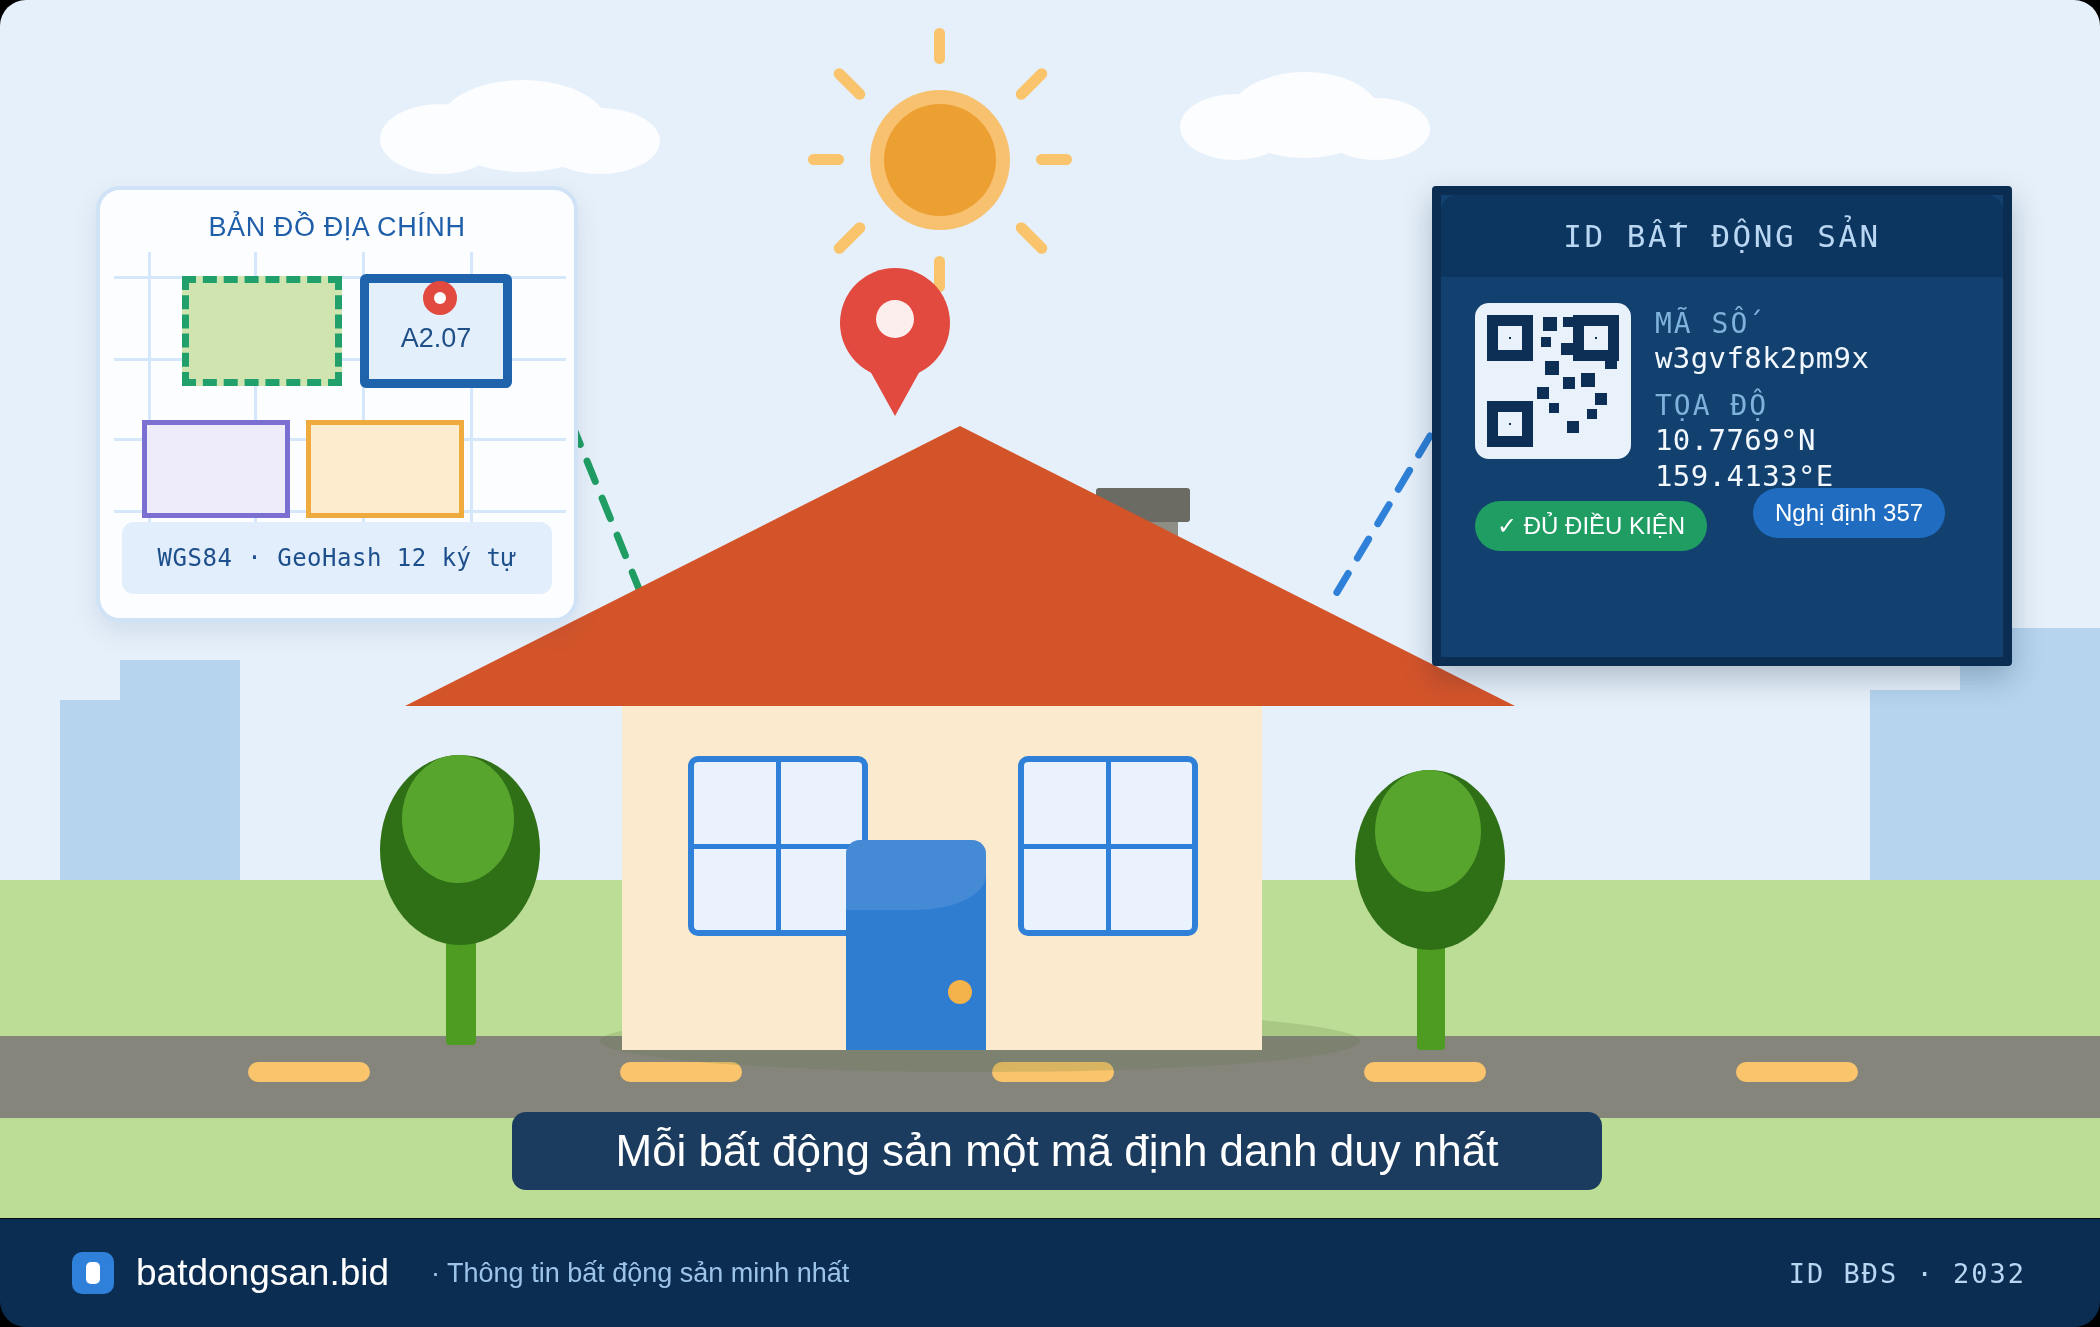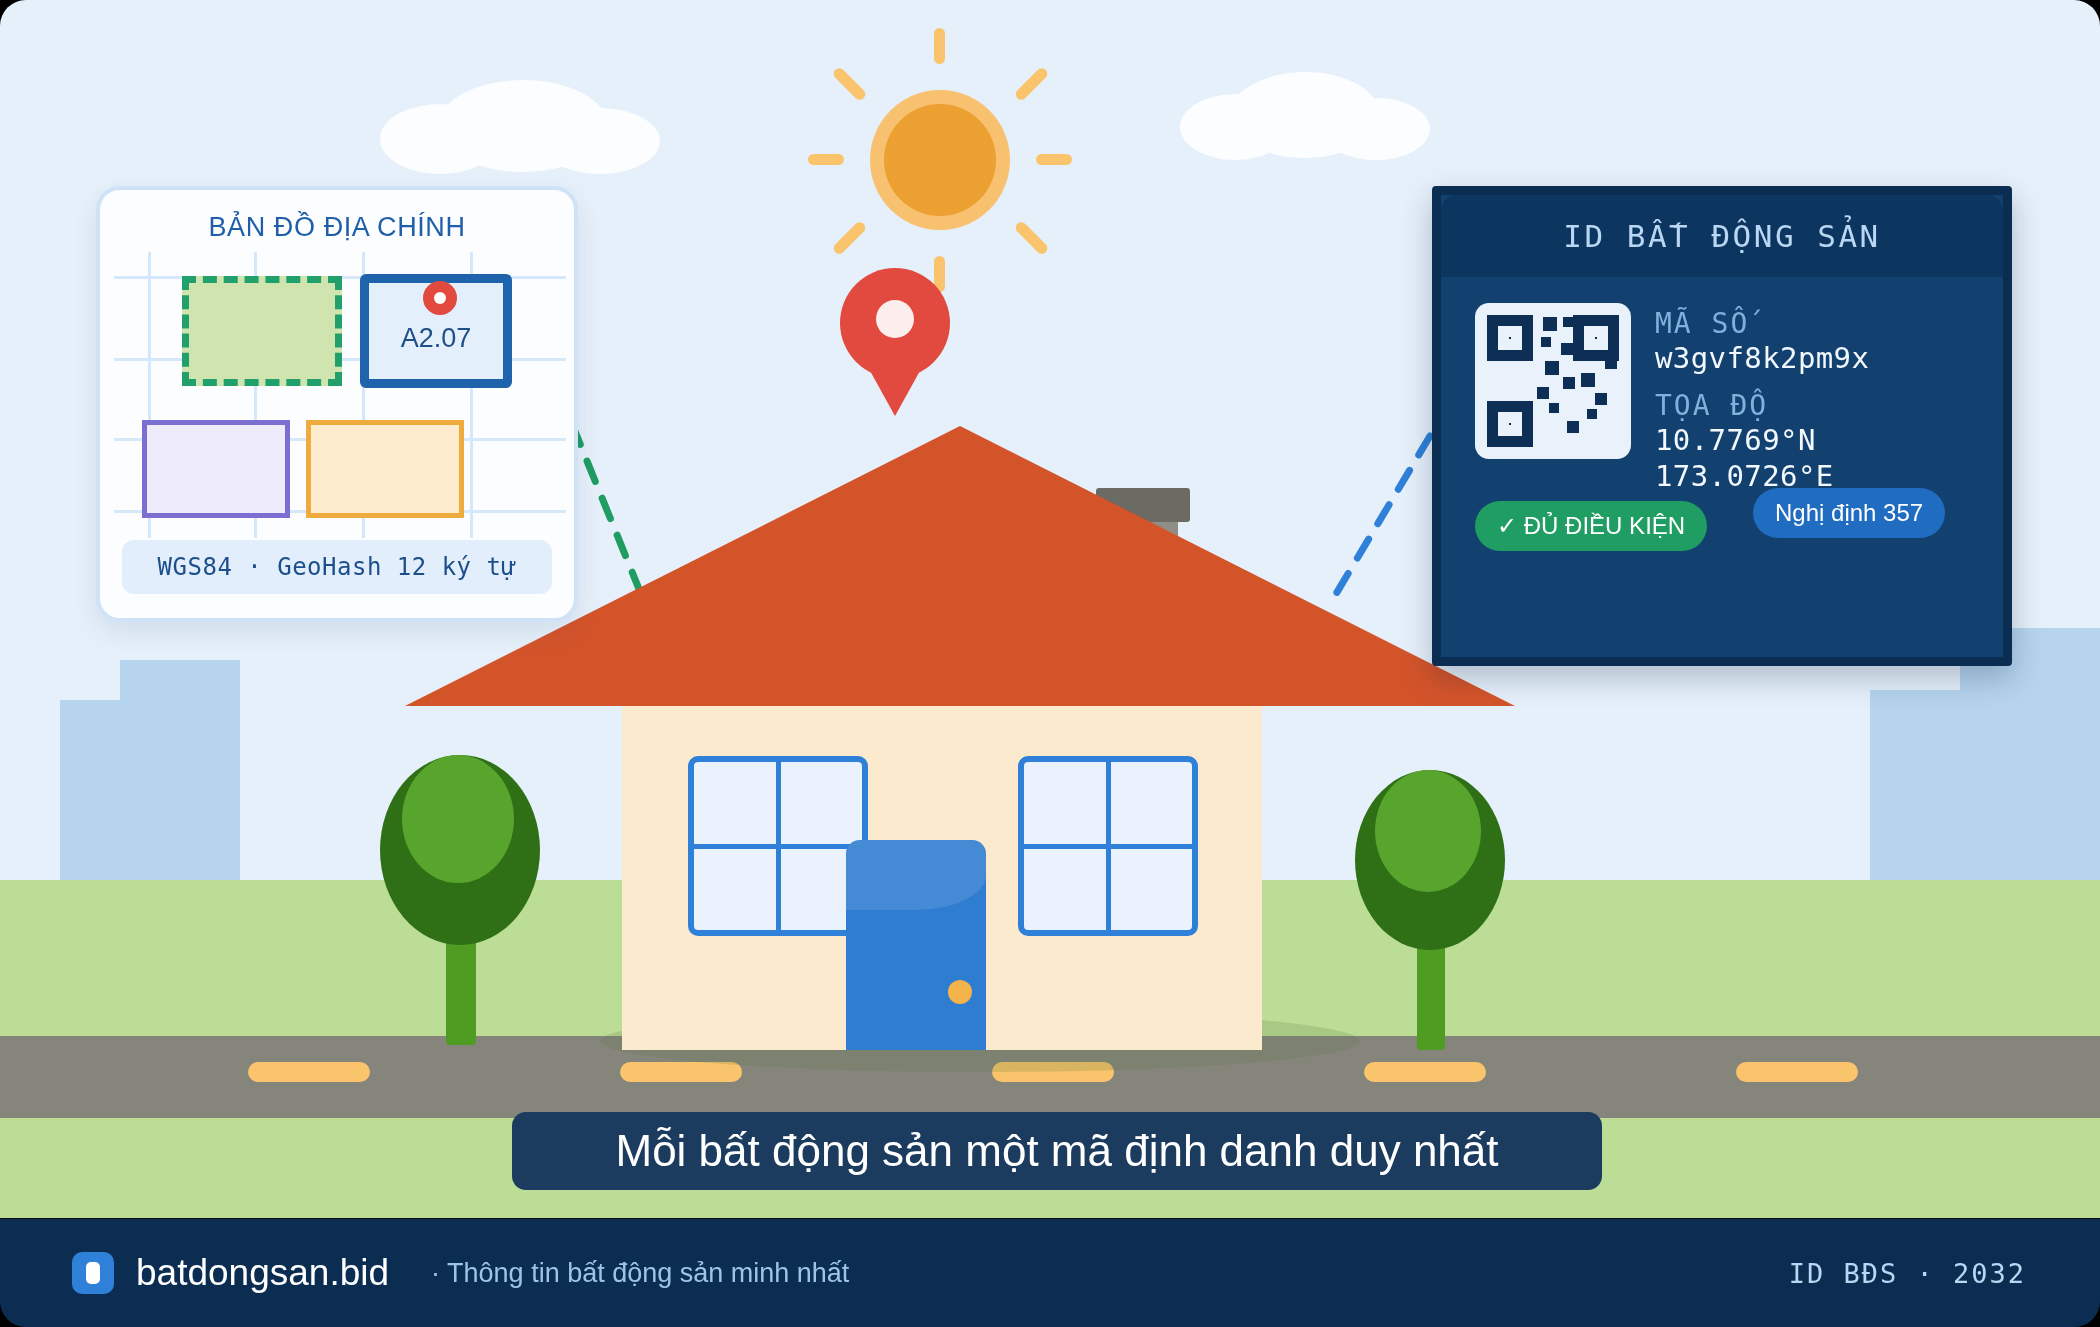--- a/index.html
+++ b/index.html
@@ -64,21 +64,21 @@
   .parcel{position:absolute;box-sizing:border-box;}
   .p-green{background:#cfe4ae;border:7px dashed #22a06b;}
   .p-sel{background:#e4effc;border:9px solid #1f63ad;border-radius:6px;}
   .p-purple{background:#eeebfb;border:5px solid #7b6fd1;}
   .p-orange{background:#fdeccd;border:5px solid #f0ab3f;}
   .sel-dot{position:absolute;width:34px;height:34px;border-radius:50%;
            background:#e2493f;box-sizing:border-box;border:11px solid #e2493f;}
   .sel-dot i{display:block;width:100%;height:100%;border-radius:50%;background:#fff;}
   .sel-label{position:absolute;left:0;right:0;text-align:center;
              font-family:"Liberation Sans",sans-serif;font-size:27px;color:#1f4f87;}
-  .map-foot{position:absolute;left:22px;right:22px;bottom:24px;height:54px;
+  .map-foot{position:absolute;left:22px;right:22px;bottom:24px;height:72px;
             background:#e2eefb;border-radius:12px;display:flex;align-items:center;
             justify-content:center;font-family:"DejaVu Sans Mono",monospace;
             font-size:24px;color:#1d4f8c;letter-spacing:.5px;}
 
   
   #id-panel{position:absolute;left:1432px;top:186px;width:580px;height:480px;
             background:#12416f;border:9px solid #0b2d52;border-radius:4px;
             box-sizing:border-box;box-shadow:0 12px 30px rgba(8,30,60,.25);}
   .idp-head{position:absolute;left:0;top:0;right:0;height:82px;background:#0c3560;
             border-radius:16px 16px 0 0;display:flex;align-items:center;justify-content:center;}
@@ -266,21 +266,21 @@
       <div class="qm" style="left:112px;top:106px;width:10px;height:10px;"></div>
       <div class="qm" style="left:74px;top:100px;width:10px;height:10px;"></div>
       <div class="qm" style="left:92px;top:118px;width:12px;height:12px;"></div>
       <div class="qm" style="left:130px;top:48px;width:12px;height:18px;"></div>
     </div>
 
     <div class="idp-k" style="left:214px;top:112px;">MÃ SỐ</div>
     <div class="idp-v" style="left:214px;top:146px;">w3gvf8k2pm9x</div>
     <div class="idp-k" style="left:214px;top:194px;">TỌA ĐỘ</div>
     <div class="idp-v" style="left:214px;top:228px;">10.7769°N</div>
-    <div class="idp-v" style="left:214px;top:264px;">173.0726°E</div>
+    <div class="idp-v" style="left:214px;top:264px;">159.4133°E</div>
 
     <div class="badge b-green" style="left:34px;top:306px;">✓ ĐỦ ĐIỀU KIỆN</div>
     <div class="badge b-blue" style="left:312px;top:293px;">Nghị định 357</div>
   </div>
 
   <div id="caption">
     <span>Mỗi bất động sản một mã định danh duy nhất</span>
   </div>
 
   <div id="footer">

